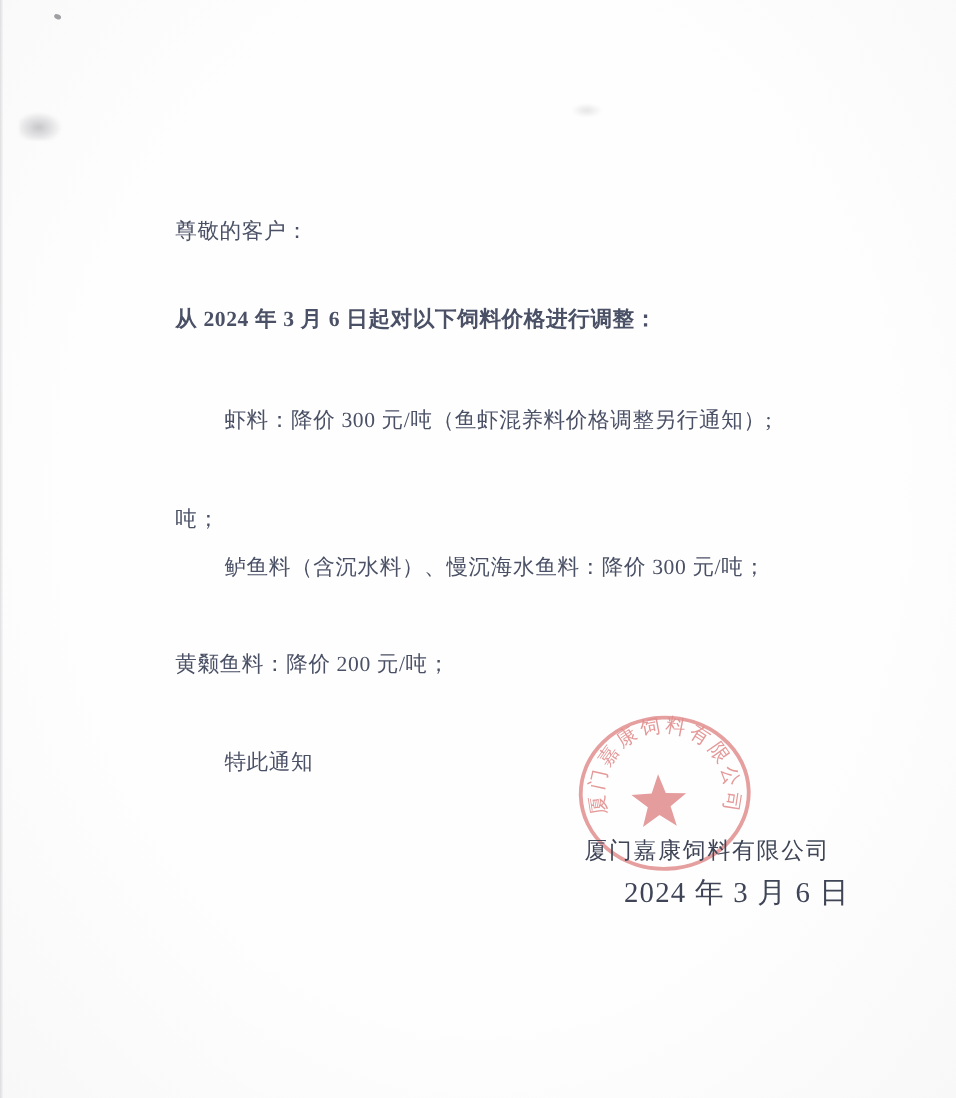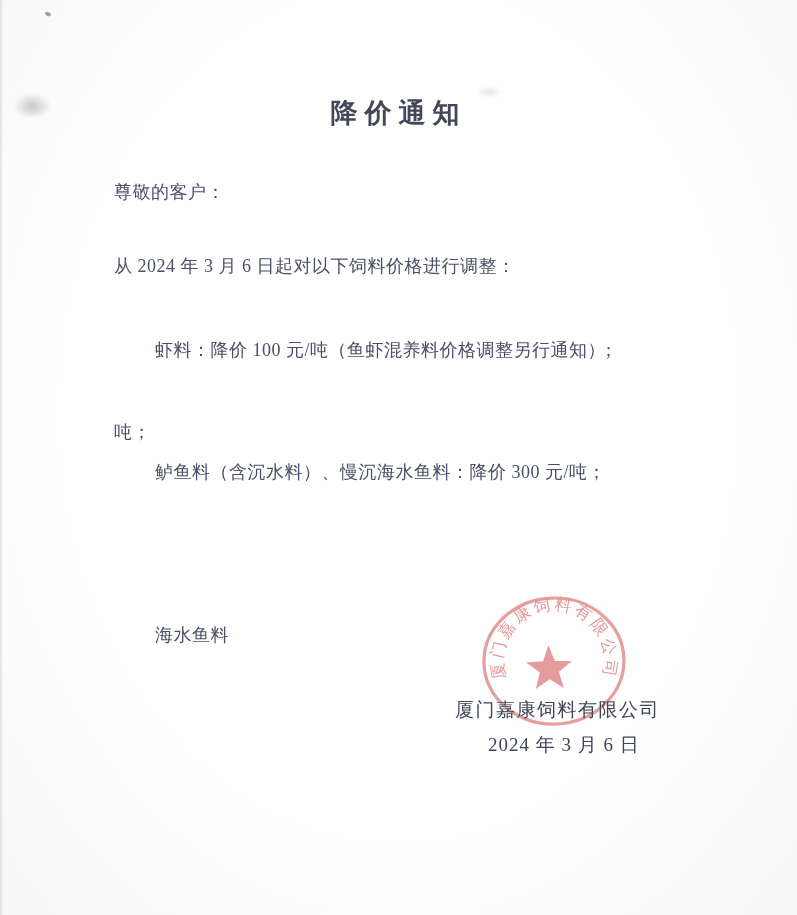--- a/index.html
+++ b/index.html
@@ -39,44 +39,45 @@
     filter: blur(1px);
   }
   
   .line {
     position: absolute;
     font-size: 18px;
     line-height: 26px;
     letter-spacing: 0.5px;
     color: #4a5065;
     white-space: nowrap;
+    margin-left: 32px;
   }
   .title {
     position: absolute;
     top: 95px;
     left: 0;
     width: 100%;
     text-align: center;
     font-size: 27px;
     font-weight: 600;
     letter-spacing: 7px;
     color: #424859;
   }
   .salutation   { left: 114px; top: 179px; }
   .intro-1      { left: 155px; top: 217px; }
-  .intro-2      { left: 114px; top: 253px; }
+  .intro-2      { left: 114px; top: 253px; font-weight: bold; }
   .item-1       { left: 155px; top: 337px; }
   .item-2       { left: 155px; top: 382px; }
   .item-3       { left: 114px; top: 419px; }
   .item-4       { left: 155px; top: 459px; text-align: right; }
   .item-5       { left: 155px; top: 502px; }
   .item-6       { left: 114px; top: 540px; }
   .closing      { left: 155px; top: 622px; }
   .company      { left: 455px; top: 697px; font-size: 19px; letter-spacing: 1.5px; color: #3f4556; }
-  .date         { left: 488px; top: 732px; font-size: 19px; letter-spacing: 1px; color: #3f4556; }
+  .date         { left: 488px; top: 732px; font-size: 24px; letter-spacing: 1px; color: #3f4556; }
   
   .stamp {
     position: absolute;
     left: 481px;
     top: 596px;
     width: 147px;
     height: 133px;
     opacity: 0.85;
     transform: rotate(-2deg);
   }
@@ -84,30 +85,30 @@
 </head>
 <body>
 
 <div class="paper">
 
   <div class="edge-line"></div>
   <div class="dot1"></div>
   <div class="smudge1"></div>
   <div class="wisp1"></div>
 
-  <div class="title">降价通知</div>
 
   <div class="line salutation">尊敬的客户：</div>
   <div class="line intro-2">从 2024 年 3 月 6 日起对以下饲料价格进行调整：</div>
 
-  <div class="line item-1">虾料：降价 100 元/吨（鱼虾混养料价格调整另行通知）;</div>
+  <div class="line item-1">虾料：降价 300 元/吨（鱼虾混养料价格调整另行通知）;</div>
   <div class="line item-3">吨；</div>
   <div class="line item-4">鲈鱼料（含沉水料）、慢沉海水鱼料：降价 300 元/吨；</div>
+  <div class="line item-6">黄颡鱼料：降价 200 元/吨；</div>
 
-  <div class="line closing">海水鱼料</div>
+  <div class="line closing">特此通知</div>
 
   <svg class="stamp" viewBox="0 0 147 133" xmlns="http://www.w3.org/2000/svg">
     <ellipse cx="73" cy="65" rx="70" ry="63" fill="none" stroke="#dd7a7a" stroke-width="3.2" opacity="0.85"></ellipse>
     <polygon points="68,49 73.9,64.9 90.8,65.6 77.5,76.1 82.1,92.4 68,83 53.9,92.4 58.5,76.1 45.2,65.6 62.1,64.9" fill="#d4605f" opacity="0.72"></polygon>
     <defs>
       <path id="ringTextPath" d="M 25.1 82.4 A 51 51 0 1 1 120.9 82.4" fill="none"></path>
     </defs>
     <text font-size="16.5" fill="#dd7a7a" opacity="0.9" letter-spacing="3" font-family="Liberation Serif, serif">
       <textPath href="#ringTextPath" startOffset="2">厦门嘉康饲料有限公司</textPath>
     </text>

